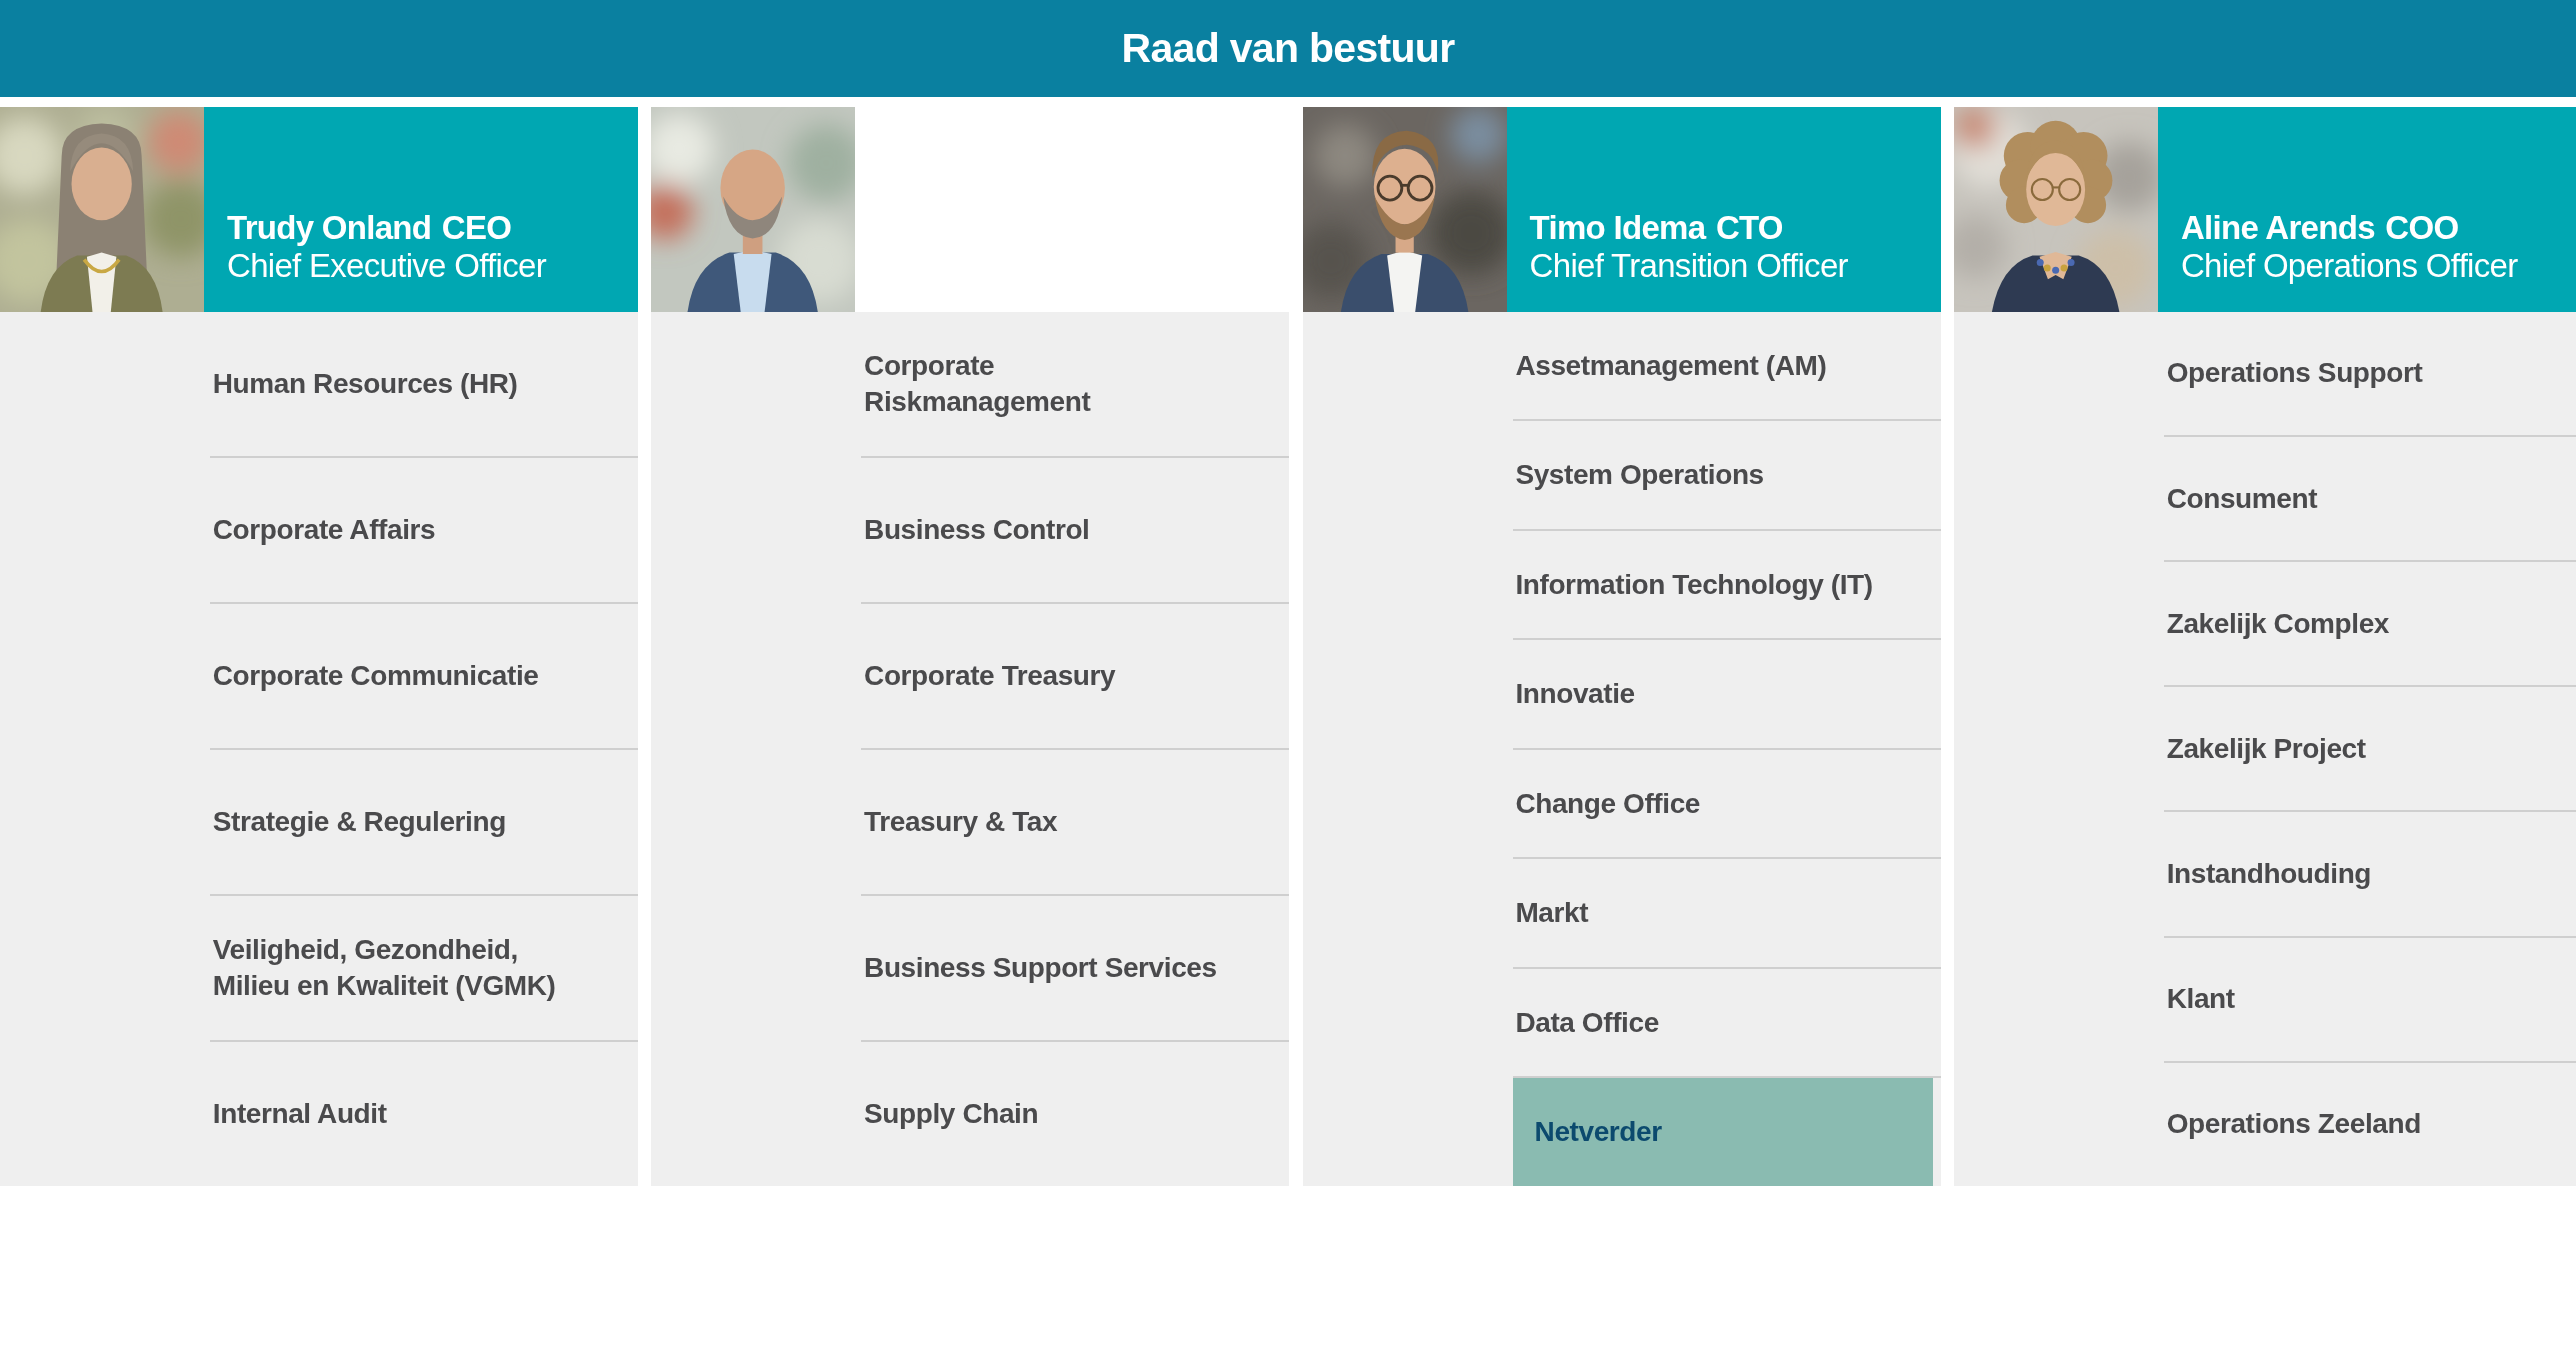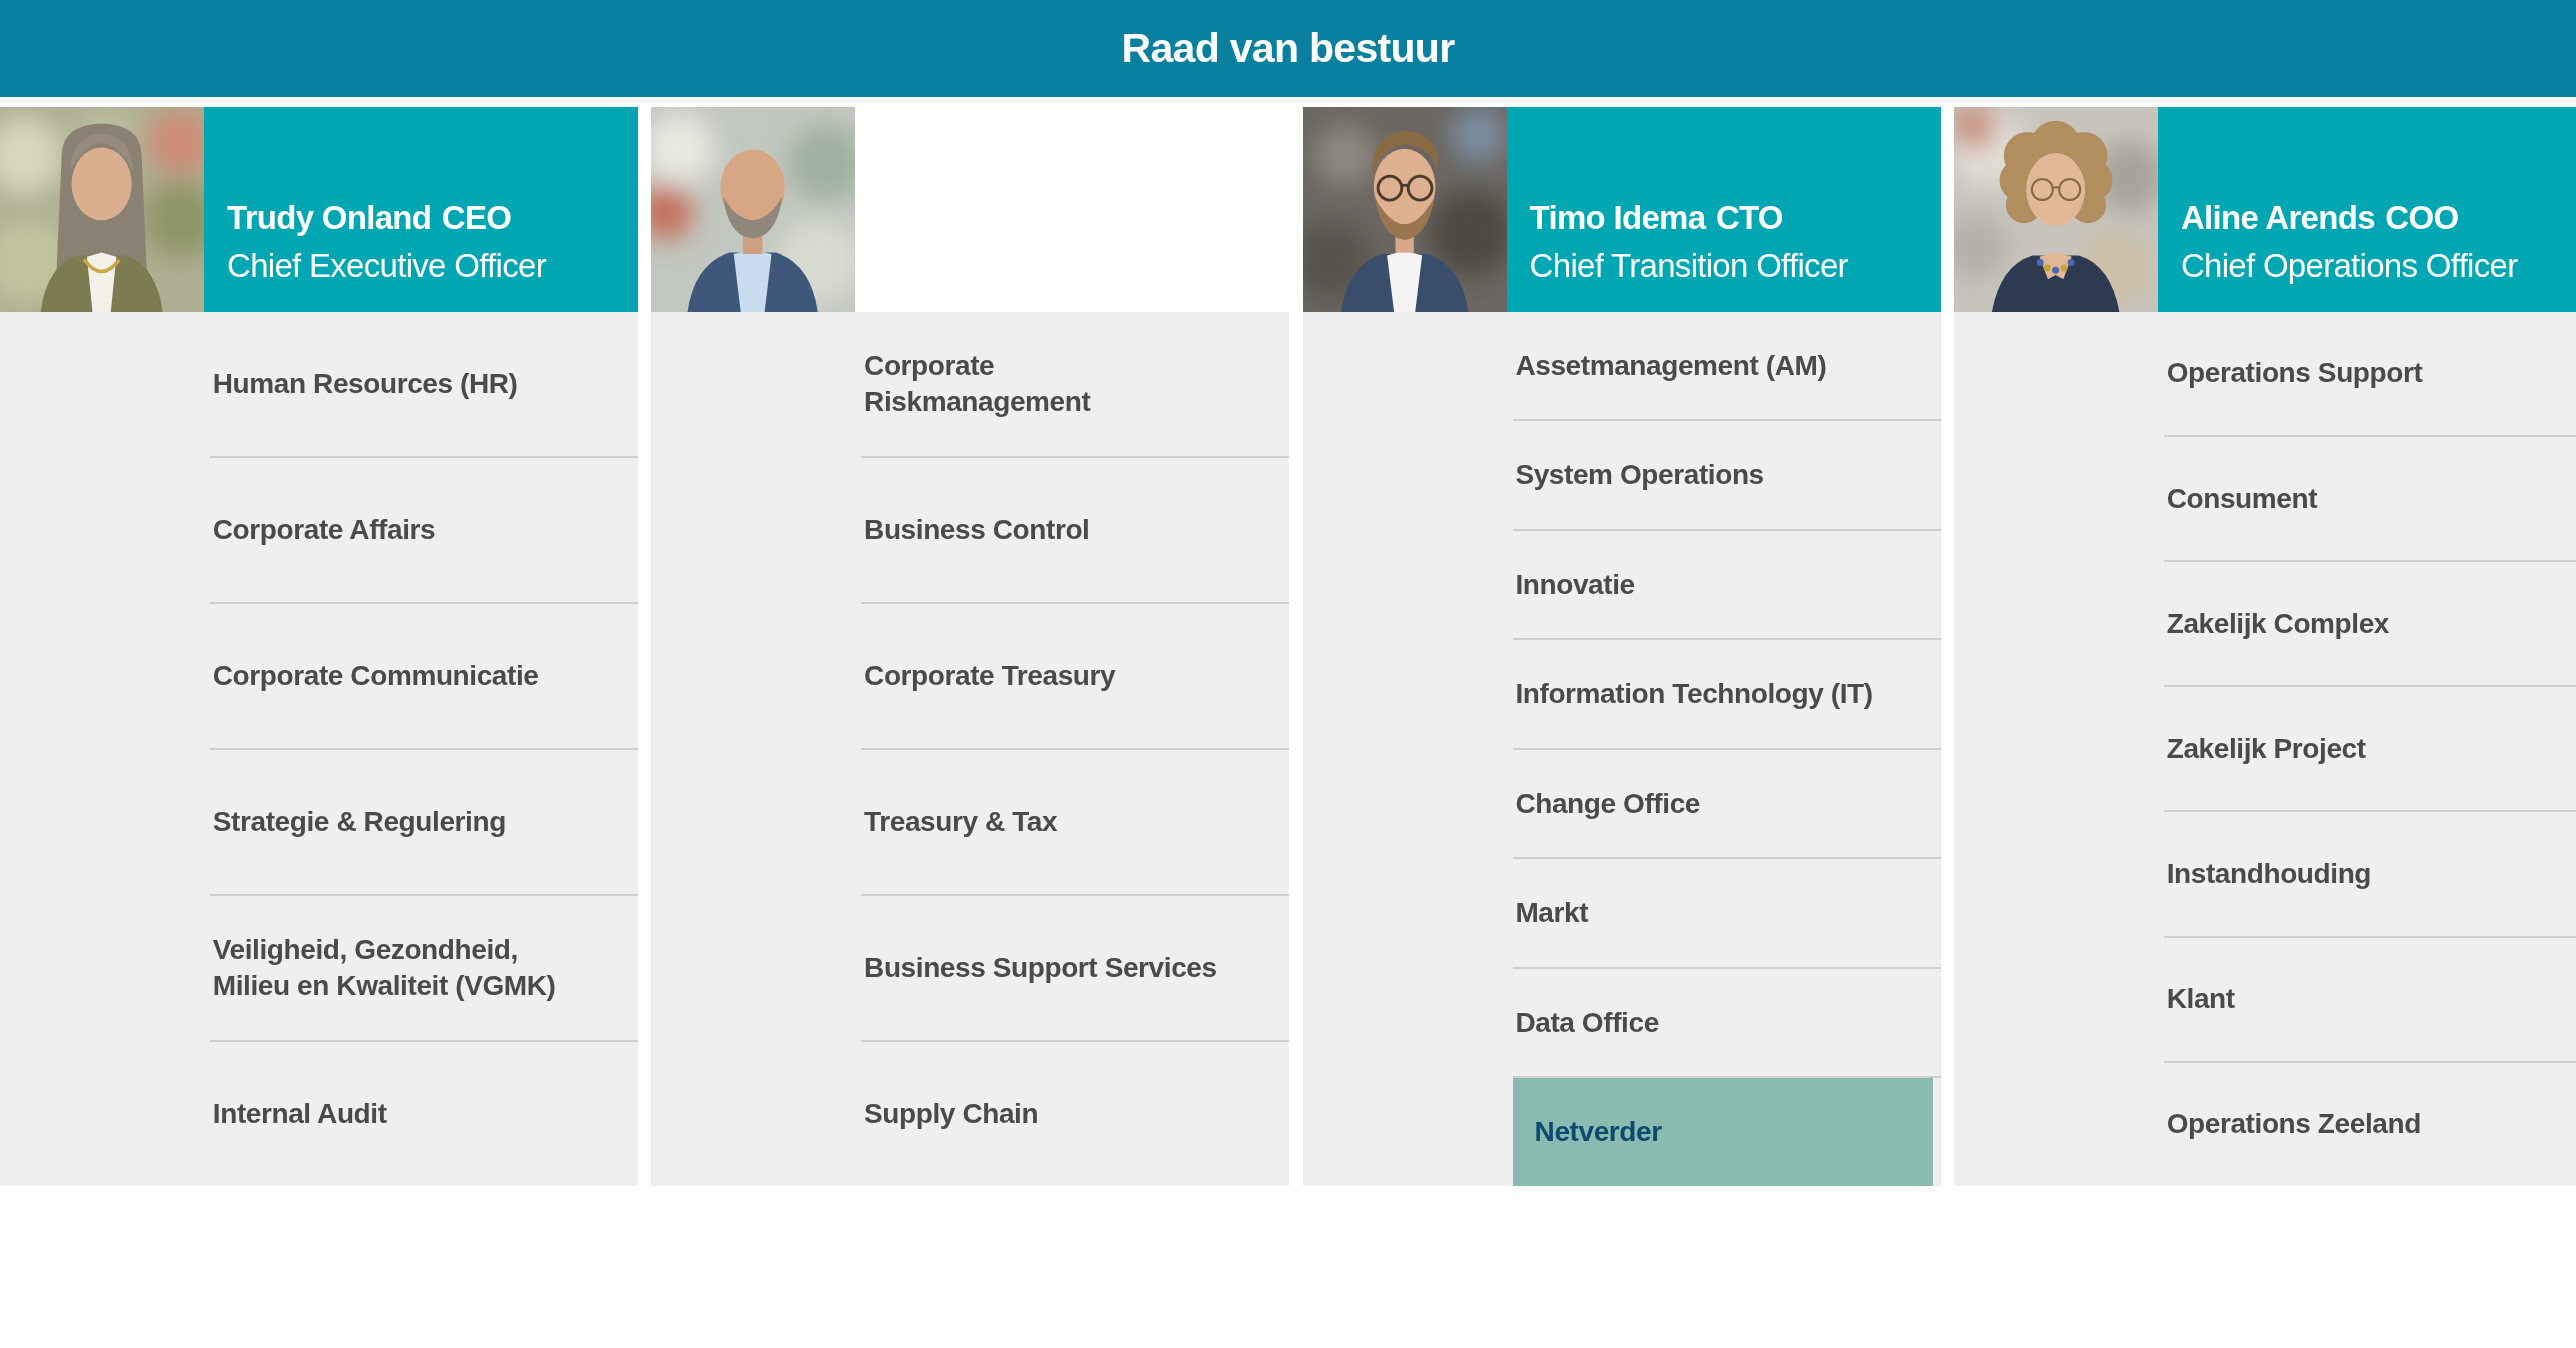--- a/index.html
+++ b/index.html
@@ -39,21 +39,21 @@
   .photo{flex:0 0 204px;width:204px;height:205px;overflow:hidden;background:#b5b5a5;}
   .photo svg{display:block;width:100%;height:100%;}
   .exec{
     flex:1;background:var(--card_teal);color:#ffffff;
     display:flex;flex-direction:column;justify-content:flex-end;
     padding:0 14px 28px 23px;
   }
   .exec .line1{display:flex;align-items:baseline;gap:10.5px;font-size:33px;line-height:1.05;letter-spacing:-0.7px;}
   .exec .name{font-weight:bold;}
   .exec .abbr{font-weight:bold;}
-  .exec .line2{font-size:33px;font-weight:normal;letter-spacing:-0.7px;margin-top:14px;line-height:1.05;white-space:nowrap;}
+  .exec .line2{font-size:33px;font-weight:normal;letter-spacing:-0.7px;margin-top:4px;line-height:1.05;white-space:nowrap;}
 
   
   .list{
     flex:1;background:var(--list_bg);
     margin:0;padding:0 0 0 210px;list-style:none;
     display:flex;flex-direction:column;overflow:hidden;
   }
   .row{
     flex:1;display:flex;align-items:center;
     border-bottom:2.8px solid var(--divider);
@@ -216,24 +216,24 @@
         </div>
       </div>
       <ul class="list">
         <li class="row">
             <span>Assetmanagement (AM)</span>
           </li>
         <li class="row">
             <span>System Operations</span>
           </li>
         <li class="row">
+            <span>Information Technology (IT)</span>
+          </li>
+        <li class="row">
             <span>Innovatie</span>
-          </li>
-        <li class="row">
-            <span>Information Technology (IT)</span>
           </li>
         <li class="row">
             <span>Change Office</span>
           </li>
         <li class="row">
             <span>Markt</span>
           </li>
         <li class="row">
             <span>Data Office</span>
           </li>

